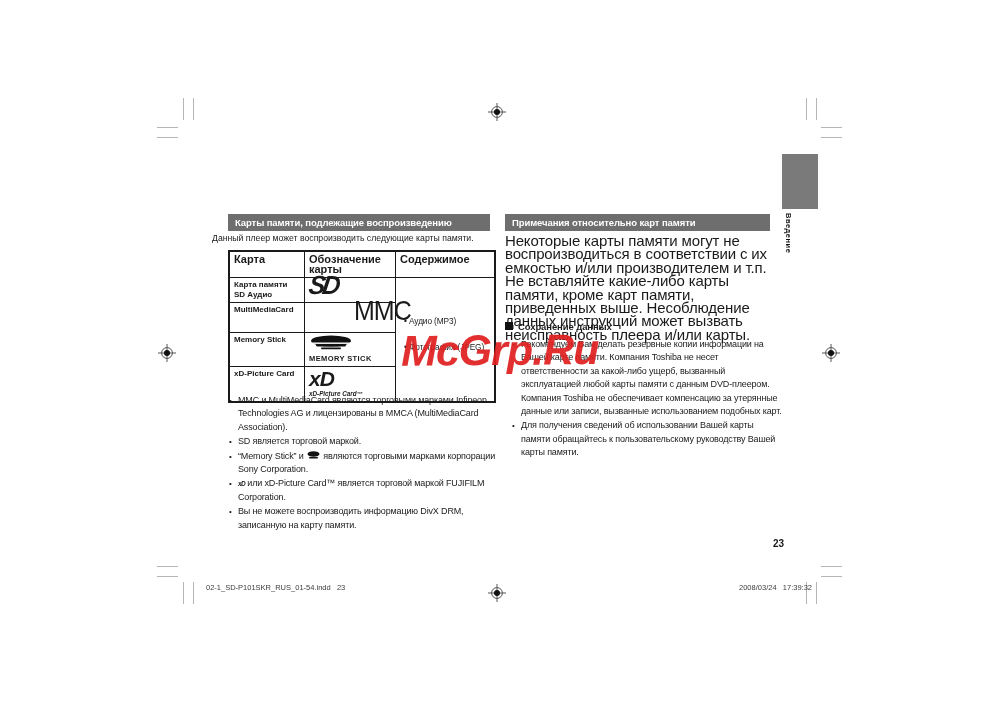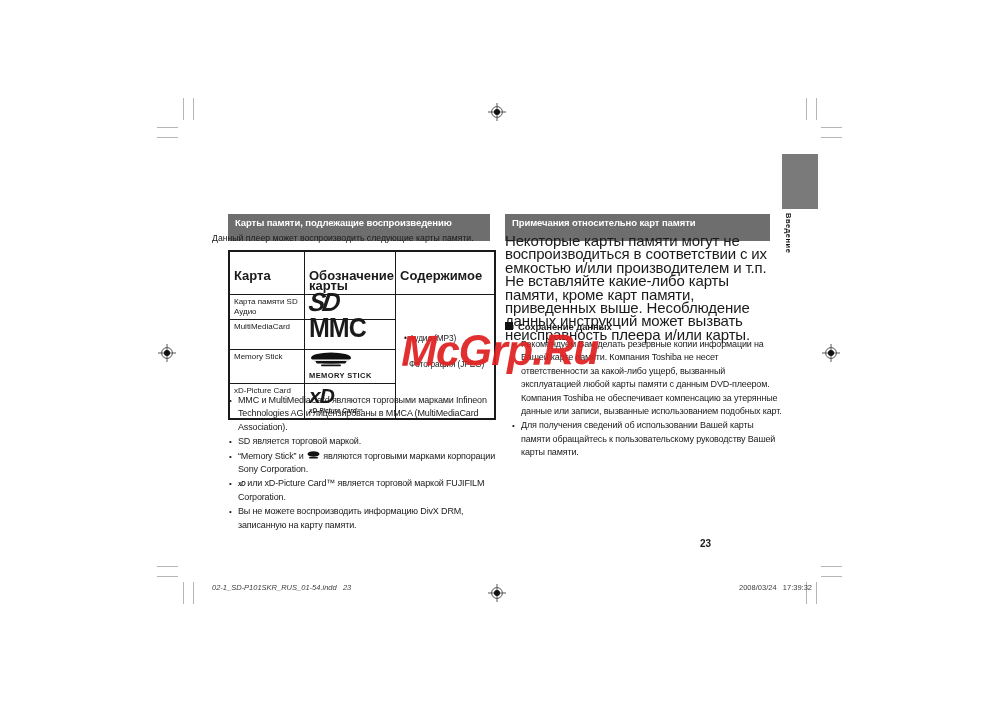--- a/index.html
+++ b/index.html
@@ -14,67 +14,67 @@
   .regmark{position:absolute;width:18px;height:18px;}
   
   .side-tab{position:absolute;left:782px;top:154px;width:36px;height:55px;background:#7a7a7a;}
   .side-label{
     position:absolute;left:779px;top:213px;height:60px;width:14px;
     writing-mode:vertical-rl;font-size:7.5px;font-weight:bold;color:#111;
     letter-spacing:0.5px;
   }
   
   .barhdr{
-    position:absolute;height:27px;background:#6e6e6e;color:#fff;
+    position:absolute;height:17px;background:#6e6e6e;color:#fff;
     font-weight:bold;font-size:9.5px;line-height:17px;padding-left:7px;box-sizing:border-box;
     letter-spacing:-0.1px;
   }
   
   .body-text{font-size:15px;line-height:13.4px;letter-spacing:-0.15px;}
   .intro{position:absolute;left:212px;top:233px;white-space:nowrap;font-size:8.7px;}
   
   table.cards{
     position:absolute;left:228px;top:250px;border-collapse:collapse;
     width:262px;table-layout:fixed;
   }
   table.cards td,table.cards th{
     border:1px solid #1a1a1a;padding:2px 4px;vertical-align:top;text-align:left;
     font-size:8px;line-height:10px;
   }
   table.cards{border:2px solid #1a1a1a;}
   th.c1,td.c1{width:66px;}
   th.c2,td.c2{width:82px;}
   th.c3,td.c3{width:90px;}
-  table.cards th{font-size:13px;padding-top:19px;padding-bottom:3px;}
-  td.name{font-weight:normal;padding-top:4px;}
+  table.cards th{font-size:11px;padding-top:2px;padding-bottom:3px;}
+  td.name{font-weight:bold;padding-top:4px;}
   td.logo-cell{text-align:center;vertical-align:middle;}
   .sd-logo{font-size:25px;font-weight:900;font-style:italic;letter-spacing:-3px;
     transform:skewX(-8deg) scaleY(1.05);display:inline-block;}
-  .mmc-logo{font-size:25px;font-weight:700;letter-spacing:-1px;display:inline-block;transform:scaleY(1.1);}
+  .mmc-logo{font-size:25px;font-weight:400;letter-spacing:-1px;display:inline-block;transform:scaleY(1.1);margin-left:45px;}
   .ms-caption{font-size:7.5px;font-weight:900;letter-spacing:0.4px;margin-top:1px;}
   .xd-logo{font-size:21px;font-weight:900;font-style:italic;letter-spacing:-1px;line-height:20px;}
   .xd-caption{font-size:6.3px;font-weight:900;font-style:italic;}
   .content-list{list-style:none;margin:0;padding:28px 0 0 4px;}
   .content-list li{font-size:8.3px;line-height:26px;letter-spacing:-0.1px;}
   .content-list li::before{content:"• ";}
   
   ul.notes{list-style:none;margin:0;padding:0;position:absolute;}
   ul.notes li{position:relative;padding-left:10px;font-size:9px;line-height:13.4px;
     letter-spacing:-0.15px;margin-bottom:1px;}
   ul.notes li::before{content:"•";position:absolute;left:1px;top:0;font-size:8px;}
   .mini-ms{display:inline-block;vertical-align:baseline;margin:0 1px;}
   .mini-xd{font-size:6.5px;font-weight:900;font-style:italic;letter-spacing:-0.5px;margin-right:2px;}
   
   .right-para{position:absolute;left:505px;top:234px;width:278px;}
   .save-hdr{position:absolute;left:505px;top:321px;font-size:9.5px;font-weight:bold;letter-spacing:-0.1px;}
   .save-hdr .sq{display:inline-block;width:8px;height:8px;background:#111;margin-right:5px;}
-  .page-num{position:absolute;left:700px;top:538px;width:84px;
+  .page-num{position:absolute;left:700px;top:538px;width:84px;text-align:right;
     font-size:10px;font-weight:bold;}
   
-  .footer-left{position:absolute;left:212px;top:583px;font-size:7.5px;color:#3c3c3c;white-space:pre;font-style:italic;}
+  .footer-left{position:absolute;left:206px;top:583px;font-size:7.5px;color:#3c3c3c;white-space:pre;}
   .footer-right{position:absolute;left:600px;top:583px;width:212px;text-align:right;
     font-size:7.5px;color:#3c3c3c;white-space:pre;}
   
   .watermark{
     position:absolute;left:401px;top:326px;z-index:50;
     font-size:43px;font-weight:bold;font-style:italic;letter-spacing:-1px;
     color:#e02020;opacity:0.93;white-space:nowrap;
     transform:rotate(-0.5deg);
   }
 </style>

